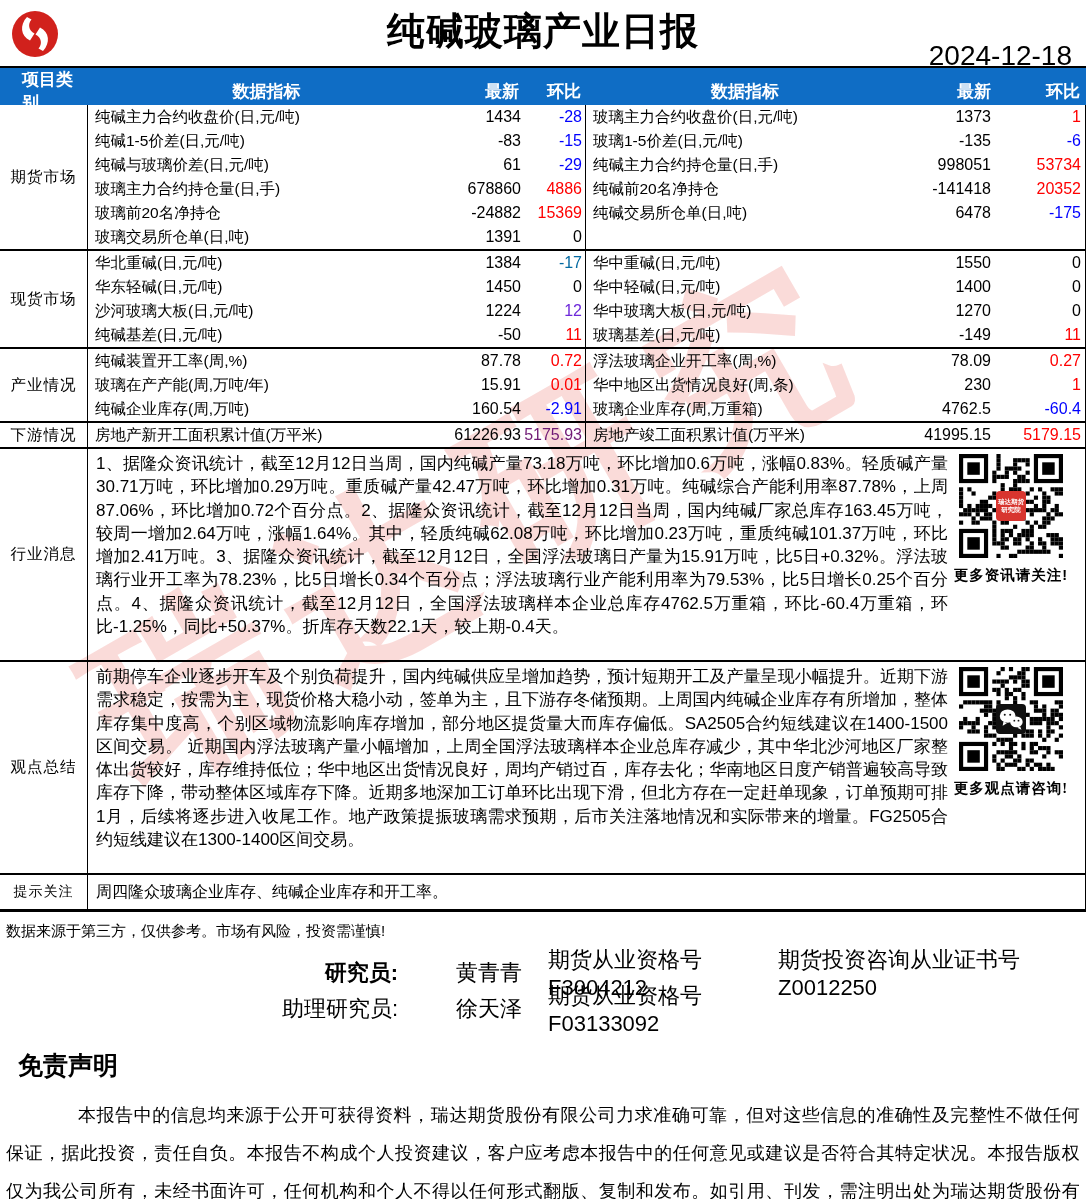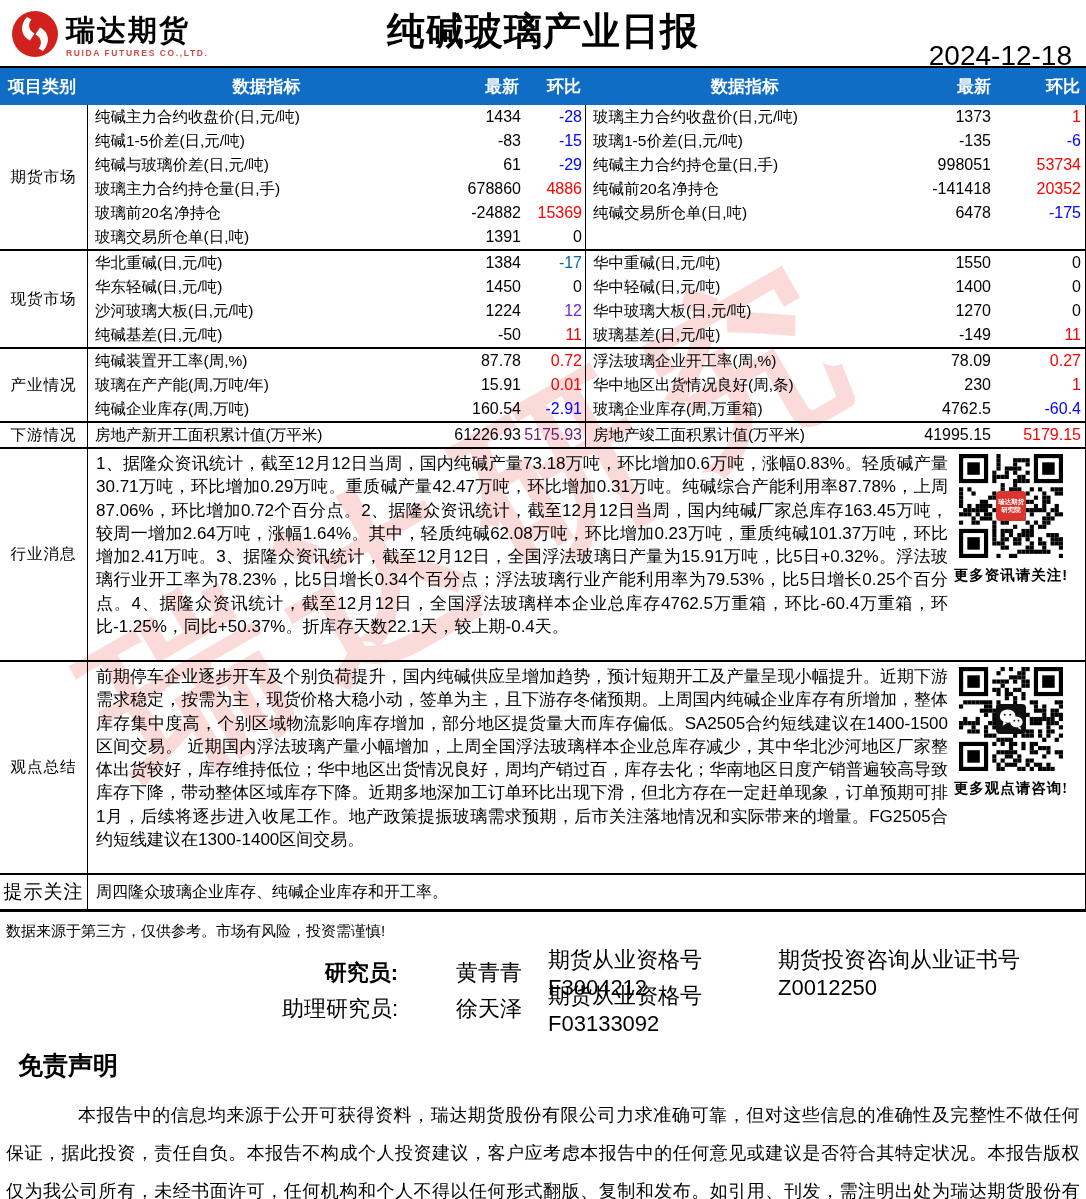--- a/index.html
+++ b/index.html
@@ -25,21 +25,21 @@
   .logo-cn{font-size:29px;font-weight:700;letter-spacing:2px;line-height:31px;}
   .logo-en{font-size:8.5px;color:#cf4a45;letter-spacing:1.6px;margin-top:2px;font-weight:600;}
   .title{position:absolute;left:0;right:0;top:6px;text-align:center;font-size:38px;font-weight:700;letter-spacing:1px;}
   .rptdate{position:absolute;right:14px;top:40px;font-size:28px;font-weight:500;}
   
   .thead{
     display:grid;grid-template-columns:88px 357px 90px 50px 320px 100px 81px;
     background:#0F6DC5;color:#fff;height:37px;align-items:center;
     border-top:2px solid #000;font-size:17px;font-weight:700;
   }
-  .thead .h0{padding-left:8px;}
+  .thead .h0{padding-left:22px;}
   .thead .h1,.thead .h4{text-align:center;}
   .thead .h2{text-align:right;padding-right:16px;}
   .thead .h3{text-align:right;padding-right:4px;}
   .thead .h5{text-align:right;padding-right:14px;}
   .thead .h6{text-align:right;padding-right:6px;}
   
   .section{display:flex;border-bottom:2px solid #000;border-right:1.5px solid #000;}
   .cat{
     width:88px;flex:0 0 88px;border-right:1.5px solid #000;box-sizing:border-box;
     display:flex;align-items:center;justify-content:center;
@@ -71,21 +71,21 @@
   .badge{
     position:absolute;left:50%;top:50%;transform:translate(-50%,-50%);
     width:30px;height:30px;border-radius:4px;display:flex;align-items:center;justify-content:center;
   }
   .badge.red{background:#d8352f;color:#fff;font-size:6.5px;line-height:1.2;font-weight:700;text-align:center;padding:1px;box-sizing:border-box;}
   .badge.black{background:#101010;}
   .qrlabel{font-size:14.5px;margin-top:8px;font-weight:600;letter-spacing:1px;}
   .qrlabel.serif{font-family:"Liberation Serif","DejaVu Serif",serif;font-weight:600;}
   .tip{border-bottom:3px solid #000;}
   .tip .tb-text{min-height:0;height:28px;display:flex;align-items:center;font-size:16px;width:980px;}
-  .tip .cat{font-size:19px;}
+  .tip .cat{font-size:14px;}
   
   .src-note{margin:10px 0 0 6px;font-size:15px;}
   .researchers{margin-top:14px;}
   .res-row{display:flex;align-items:center;height:36px;font-size:22px;}
   .res-label{width:398px;text-align:right;}
   .res-label.bold{font-weight:700;}
   .res-name{width:150px;box-sizing:border-box;padding-left:58px;}
   .res-cert1{width:230px;}
   .res-cert2{flex:1;}
   .disclaimer{margin-top:22px;padding:0 4px;}
@@ -103,24 +103,20 @@
 
   <div class="content">
 
     <div class="hdr">
       <div class="logo">
         <svg viewBox="0 0 50 50" aria-hidden="true">
           <circle cx="25" cy="25" r="23" fill="#d1211c"></circle>
           <path d="M17 8 C9.5 16 10.5 27 20 31.5 L24.5 24.5 C18.5 21.5 17.5 15 21.5 10.5 Z" fill="#fff"></path>
           <path d="M33 42 C40.5 34 39.5 23 30 18.5 L25.5 25.5 C31.5 28.5 32.5 35 28.5 39.5 Z" fill="#fff"></path>
         </svg>
-        <div class="logo-txt">
-          <div class="logo-cn">瑞达期货</div>
-          <div class="logo-en">RUIDA FUTURES CO.,LTD.</div>
-        </div>
       </div>
       <div class="title">纯碱玻璃产业日报</div>
       <div class="rptdate">2024-12-18</div>
     </div>
 
     <div class="thead">
       <div class="h0">项目类别</div>
       <div class="h1">数据指标</div>
       <div class="h2">最新</div>
       <div class="h3">环比</div>

